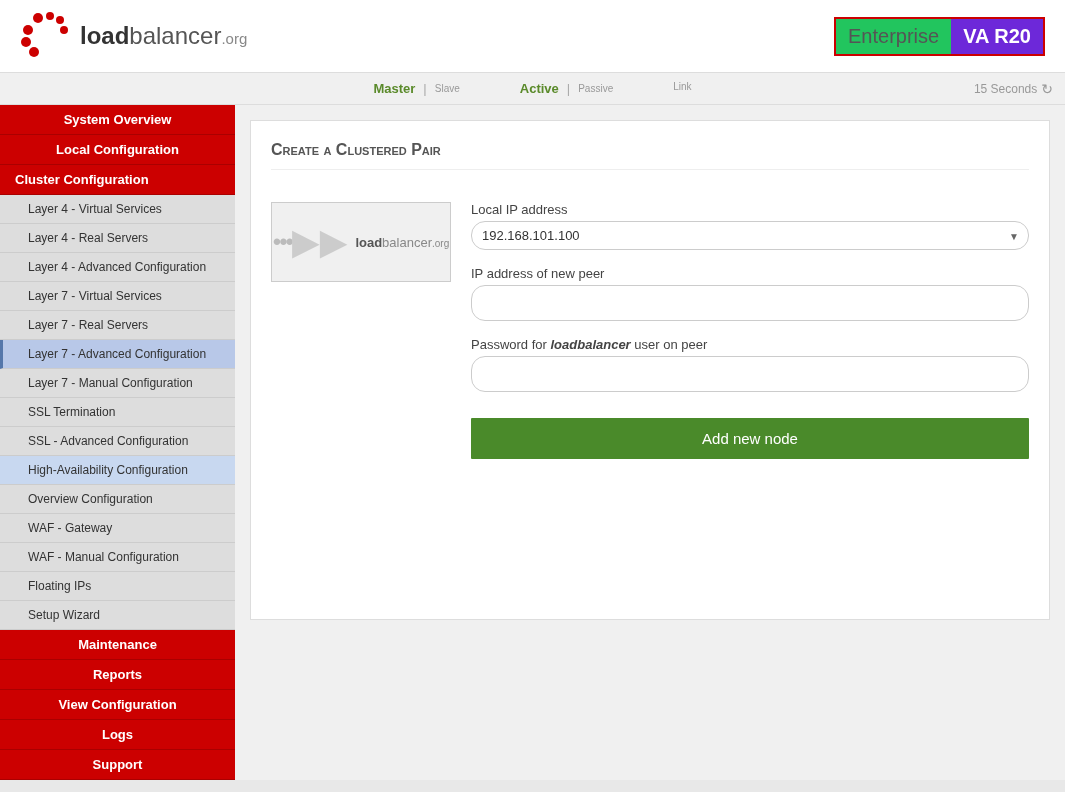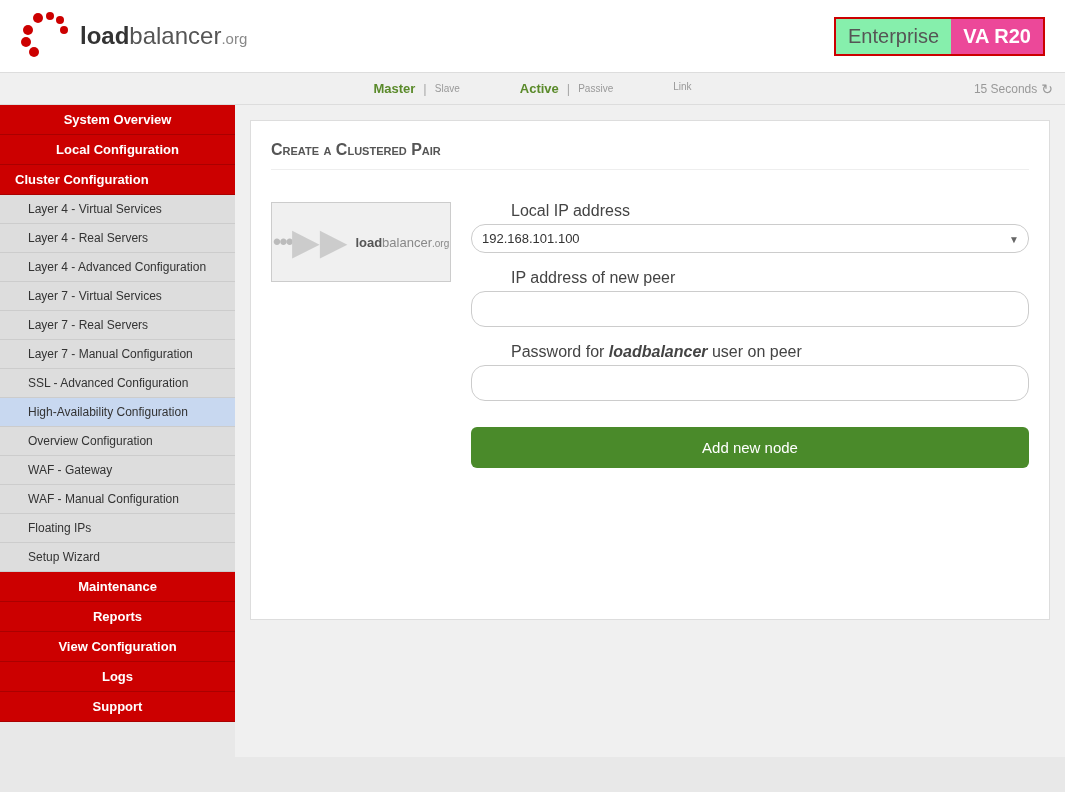--- a/index.html
+++ b/index.html
@@ -26,24 +26,24 @@
     .enterprise-badge {
       display: flex;
       align-items: center;
       border: 2px solid #c00;
     }
     .enterprise-text {
       padding: 6px 12px;
       font-size: 20px;
       color: #555;
       font-weight: 300;
-      background: #86efac;
+      background: #22c55e;
     }
     .va-badge {
-      background: #ec4899;
+      background: #6d28d9;
       color: #fff;
       padding: 6px 12px;
       font-size: 20px;
       font-weight: 700;
     }
 
     
     .nav-bar {
       background: #f0f0f0;
       padding: 8px 20px;
@@ -187,25 +187,24 @@
     .cluster-logo {
       font-size: 13px;
       color: #888;
     }
     .cluster-logo strong { font-weight: 700; color: #555; }
 
     .form-fields { flex: 1; }
     .form-group { margin-bottom: 16px; }
     .form-label {
       display: block;
-      font-size: 16px;
+      font-size: 13px;
       color: #444;
       margin-bottom: 4px;
       font-weight: 500;
-      margin-left: 40px;
     }
     .form-label em { font-style: italic; font-weight: 700; }
     .form-select, .form-input {
       width: 100%;
       padding: 6px 10px;
       border: 1px solid #ccc;
       border-radius: 14px;
       font-size: 13px;
       background: #fff;
       color: #333;
@@ -226,21 +225,21 @@
       pointer-events: none;
     }
     .form-input { height: 36px; }
 
     .btn-add {
       width: 100%;
       padding: 12px;
       background: #4a8a2a;
       color: #fff;
       border: none;
-      border-radius: 6px;
+      border-radius: 1px;
       font-size: 15px;
       cursor: pointer;
       margin-top: 10px;
     }
 
     
     .footer {
       text-align: center;
       padding: 15px;
       color: #5577aa;
@@ -306,21 +305,23 @@
 
   <div class="sidebar">
     <div class="sidebar-item red">System Overview</div>
     <div class="sidebar-item red">Local Configuration</div>
     <div class="sidebar-item active-red">Cluster Configuration</div>
     <div class="sidebar-item sub">Layer 4 - Virtual Services</div>
     <div class="sidebar-item sub">Layer 4 - Real Servers</div>
     <div class="sidebar-item sub">Layer 4 - Advanced Configuration</div>
     <div class="sidebar-item sub">Layer 7 - Virtual Services</div>
     <div class="sidebar-item sub">Layer 7 - Real Servers</div>
+    <div class="sidebar-item sub highlighted">Layer 7 - Advanced Configuration</div>
     <div class="sidebar-item sub">Layer 7 - Manual Configuration</div>
+    <div class="sidebar-item sub">SSL Termination</div>
     <div class="sidebar-item sub">SSL - Advanced Configuration</div>
     <div class="sidebar-item sub active">High-Availability Configuration</div>
     <div class="sidebar-item sub">Overview Configuration</div>
     <div class="sidebar-item sub">WAF - Gateway</div>
     <div class="sidebar-item sub">WAF - Manual Configuration</div>
     <div class="sidebar-item sub">Floating IPs</div>
     <div class="sidebar-item sub">Setup Wizard</div>
     <div class="sidebar-item red">Maintenance</div>
     <div class="sidebar-item red">Reports</div>
     <div class="sidebar-item red">View Configuration</div>

